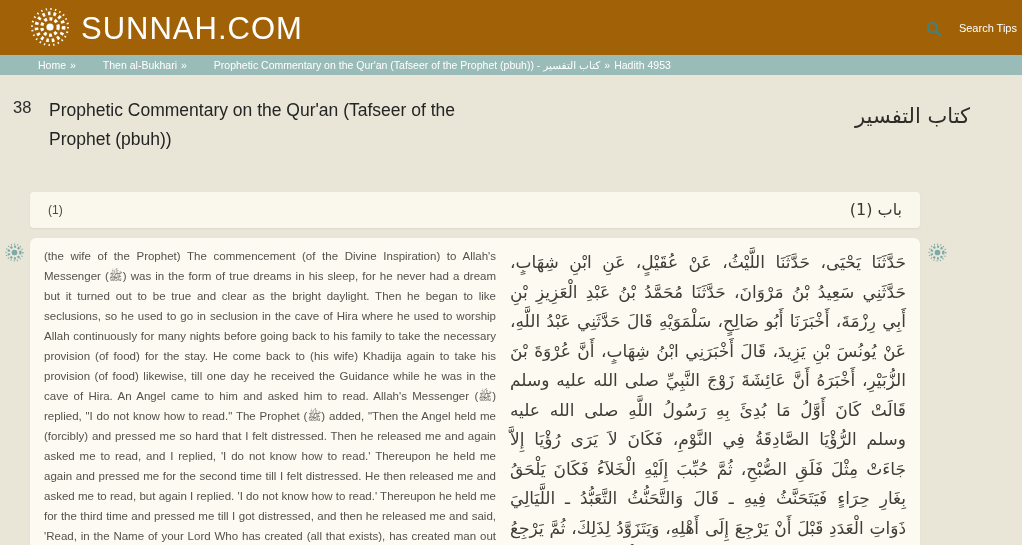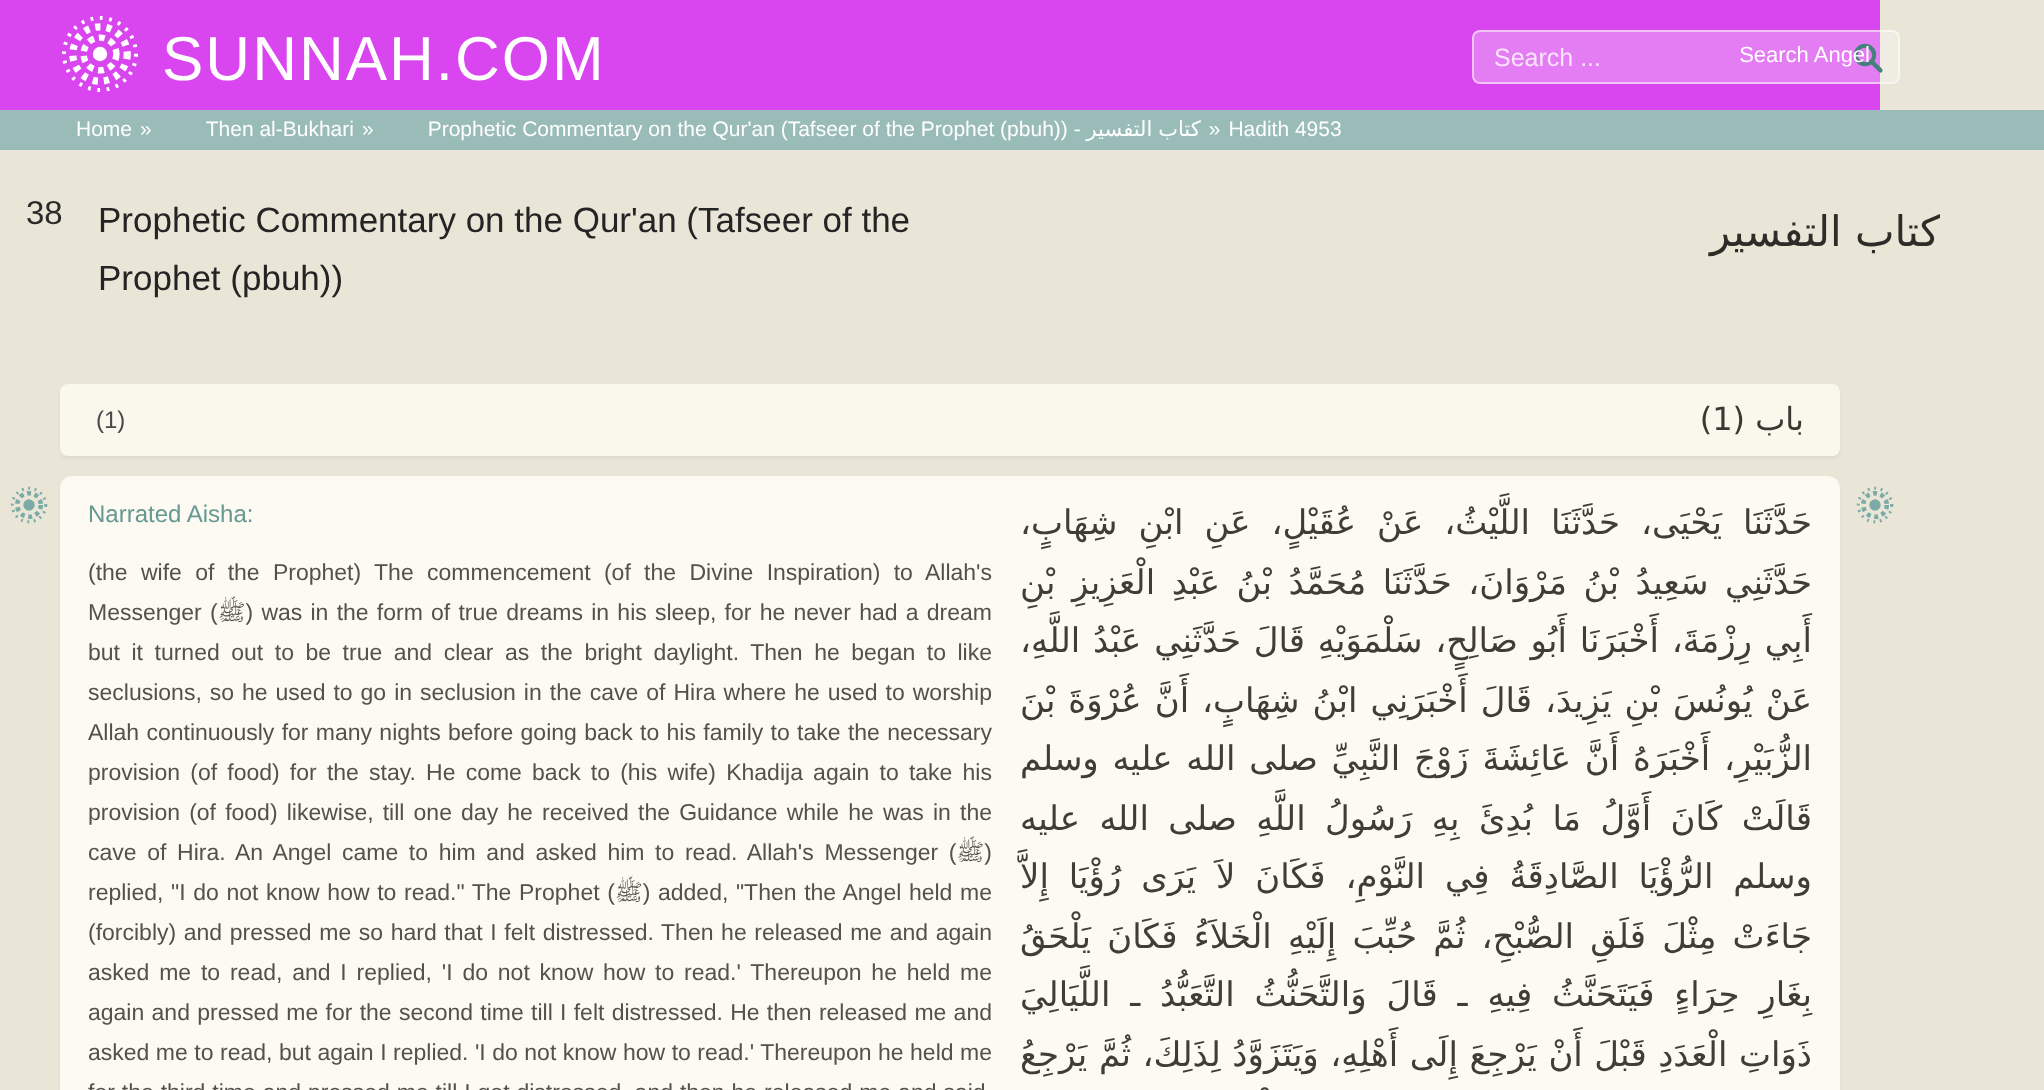--- a/index.html
+++ b/index.html
@@ -5,22 +5,22 @@
   * { margin:0; padding:0; box-sizing:border-box; }
   html,body { width:1022px; height:545px; }
   body {
     position:relative;
     overflow:hidden;
     background:#e9e5d7;
     font-family:"Liberation Sans", sans-serif;
   }
   
   .site-header {
-    position:absolute; top:0; left:0; width:940px; height:55px;
-    background:#d946ef;
+    position:absolute; top:0; left:0; width:1022px; height:55px;
+    background:#a16207;
   }
   .logo-wrap {
     position:absolute; left:30px; top:7px;
     display:flex; align-items:center; gap:11px; cursor:pointer;
   }
   .logo-text {
     color:#fff; font-size:31px; font-weight:300; letter-spacing:1px;
     font-family:"Liberation Sans", sans-serif;
   }
   .search-box {
@@ -119,50 +119,48 @@
       <svg width="40" height="40" viewBox="0 0 40 40">
         <circle cx="20" cy="20" r="3.6" fill="#ffffff"></circle>
         <circle cx="20" cy="20" r="8.2" fill="none" stroke="#ffffff" stroke-width="3.2" stroke-dasharray="3 2.4"></circle>
         <circle cx="20" cy="20" r="13.6" fill="none" stroke="#ffffff" stroke-width="3.6" stroke-dasharray="2.6 3"></circle>
         <circle cx="20" cy="20" r="18" fill="none" stroke="#ffffff" stroke-width="2" stroke-dasharray="1.4 3.3"></circle>
       </svg>
     </span>
     <span class="logo-text">SUNNAH.COM</span>
   </div>
 
-  <input class="search-box" type="text" placeholder="Search ..." style="">
 
   <button class="search-icon-btn">
     <span>
       <svg width="18" height="18" viewBox="0 0 18 18">
         <circle cx="7.5" cy="7.5" r="4.6" fill="none" stroke="#46807c" stroke-width="2"></circle>
         <line x1="11" y1="11" x2="15.2" y2="15.2" stroke="#46807c" stroke-width="2.2" stroke-linecap="round"></line>
       </svg>
     </span>
   </button>
 
-  <a class="search-tips">Search Angel</a>
+  <a class="search-tips">Search Tips</a>
 </div>
 
 <div class="breadcrumb-bar">
   <a class="crumb">Home</a><span class="sep">»</span><a class="crumb">Then al-Bukhari</a><span class="sep">»</span><a class="crumb">Prophetic Commentary on the Qur'an (Tafseer of the Prophet (pbuh)) - كتاب التفسير</a><span class="sep">»</span><span class="crumb-last">Hadith 4953</span>
 </div>
 
 <div class="book-number">38</div>
 <div class="book-title-en">Prophetic Commentary on the Qur'an (Tafseer of the Prophet (pbuh))</div>
 <div class="book-title-ar">كتاب التفسير</div>
 
 <div class="chapter-bar">
   <span class="chapter-num-en">(1)</span>
   <span class="chapter-title-ar">باب (1)</span>
 </div>
 
 <div class="hadith-card">
   <div class="col-en">
-    <div class="narrator">Narrated Aisha:</div>
     <div class="body-en">(the wife of the Prophet) The commencement (of the Divine Inspiration) to Allah's Messenger (ﷺ) was in the form of true dreams in his sleep, for he never had a dream but it turned out to be true and clear as the bright daylight. Then he began to like seclusions, so he used to go in seclusion in the cave of Hira where he used to worship Allah continuously for many nights before going back to his family to take the necessary provision (of food) for the stay. He come back to (his wife) Khadija again to take his provision (of food) likewise, till one day he received the Guidance while he was in the cave of Hira. An Angel came to him and asked him to read. Allah's Messenger (ﷺ) replied, "I do not know how to read." The Prophet (ﷺ) added, "Then the Angel held me (forcibly) and pressed me so hard that I felt distressed. Then he released me and again asked me to read, and I replied, 'I do not know how to read.' Thereupon he held me again and pressed me for the second time till I felt distressed. He then released me and asked me to read, but again I replied. 'I do not know how to read.' Thereupon he held me for the third time and pressed me till I got distressed, and then he released me and said, 'Read, in the Name of your Lord Who has created (all that exists), has created man out of a clot, Read! And your Lord is the Most Generous. Who has taught (the writing) by the pen. Has taught man that which he knew not." (96.1-5)</div>
   </div>
   <div class="col-ar">
     <span>حَدَّثَنَا يَحْيَى، حَدَّثَنَا اللَّيْثُ، عَنْ عُقَيْلٍ، عَنِ ابْنِ شِهَابٍ، حَدَّثَنِي سَعِيدُ بْنُ مَرْوَانَ، حَدَّثَنَا مُحَمَّدُ بْنُ عَبْدِ الْعَزِيزِ بْنِ أَبِي رِزْمَةَ، أَخْبَرَنَا أَبُو صَالِحٍ، سَلْمَوَيْهِ قَالَ حَدَّثَنِي عَبْدُ اللَّهِ، عَنْ يُونُسَ بْنِ يَزِيدَ، قَالَ أَخْبَرَنِي ابْنُ شِهَابٍ، أَنَّ عُرْوَةَ بْنَ الزُّبَيْرِ، أَخْبَرَهُ أَنَّ عَائِشَةَ زَوْجَ النَّبِيِّ صلى الله عليه وسلم قَالَتْ كَانَ أَوَّلُ مَا بُدِئَ بِهِ رَسُولُ اللَّهِ صلى الله عليه وسلم الرُّؤْيَا الصَّادِقَةُ فِي النَّوْمِ، فَكَانَ لاَ يَرَى رُؤْيَا إِلاَّ جَاءَتْ مِثْلَ فَلَقِ الصُّبْحِ، ثُمَّ حُبِّبَ إِلَيْهِ الْخَلاَءُ فَكَانَ يَلْحَقُ بِغَارِ حِرَاءٍ فَيَتَحَنَّثُ فِيهِ ـ قَالَ وَالتَّحَنُّثُ التَّعَبُّدُ ـ اللَّيَالِيَ ذَوَاتِ الْعَدَدِ قَبْلَ أَنْ يَرْجِعَ إِلَى أَهْلِهِ، وَيَتَزَوَّدُ لِذَلِكَ، ثُمَّ يَرْجِعُ إِلَى خَدِيجَةَ فَيَتَزَوَّدُ بِمِثْلِهَا، حَتَّى فَجِئَهُ الْحَقُّ وَهْوَ فِي غَارِ حِرَاءٍ فَجَاءَهُ الْمَلَكُ فَقَالَ اقْرَأْ. فَقَالَ رَسُولُ اللَّهِ صلى الله عليه وسلم " مَا أَنَا بِقَارِئٍ ". قَالَ " فَأَخَذَنِي فَغَطَّنِي حَتَّى بَلَغَ مِنِّي الْجَهْدُ ثُمَّ أَرْسَلَنِي. فَقَالَ اقْرَأْ. قُلْتُ مَا أَنَا بِقَارِئٍ. فَأَخَذَنِي فَغَطَّنِي الثَّانِيَةَ حَتَّى بَلَغَ مِنِّي الْجَهْدُ ثُمَّ أَرْسَلَنِي. فَقَالَ اقْرَأْ. قُلْتُ مَا أَنَا بِقَارِئٍ. فَأَخَذَنِي فَغَطَّنِي الثَّالِثَةَ حَتَّى بَلَغَ مِنِّي الْجَهْدُ ثُمَّ أَرْسَلَنِي. فَقَالَ </span>
   </div>
 </div>
 
 <div class="ornament-left">
   <svg width="19" height="19" viewBox="0 0 20 20">
     <circle cx="10" cy="10" r="3" fill="#7caaa6"></circle>

